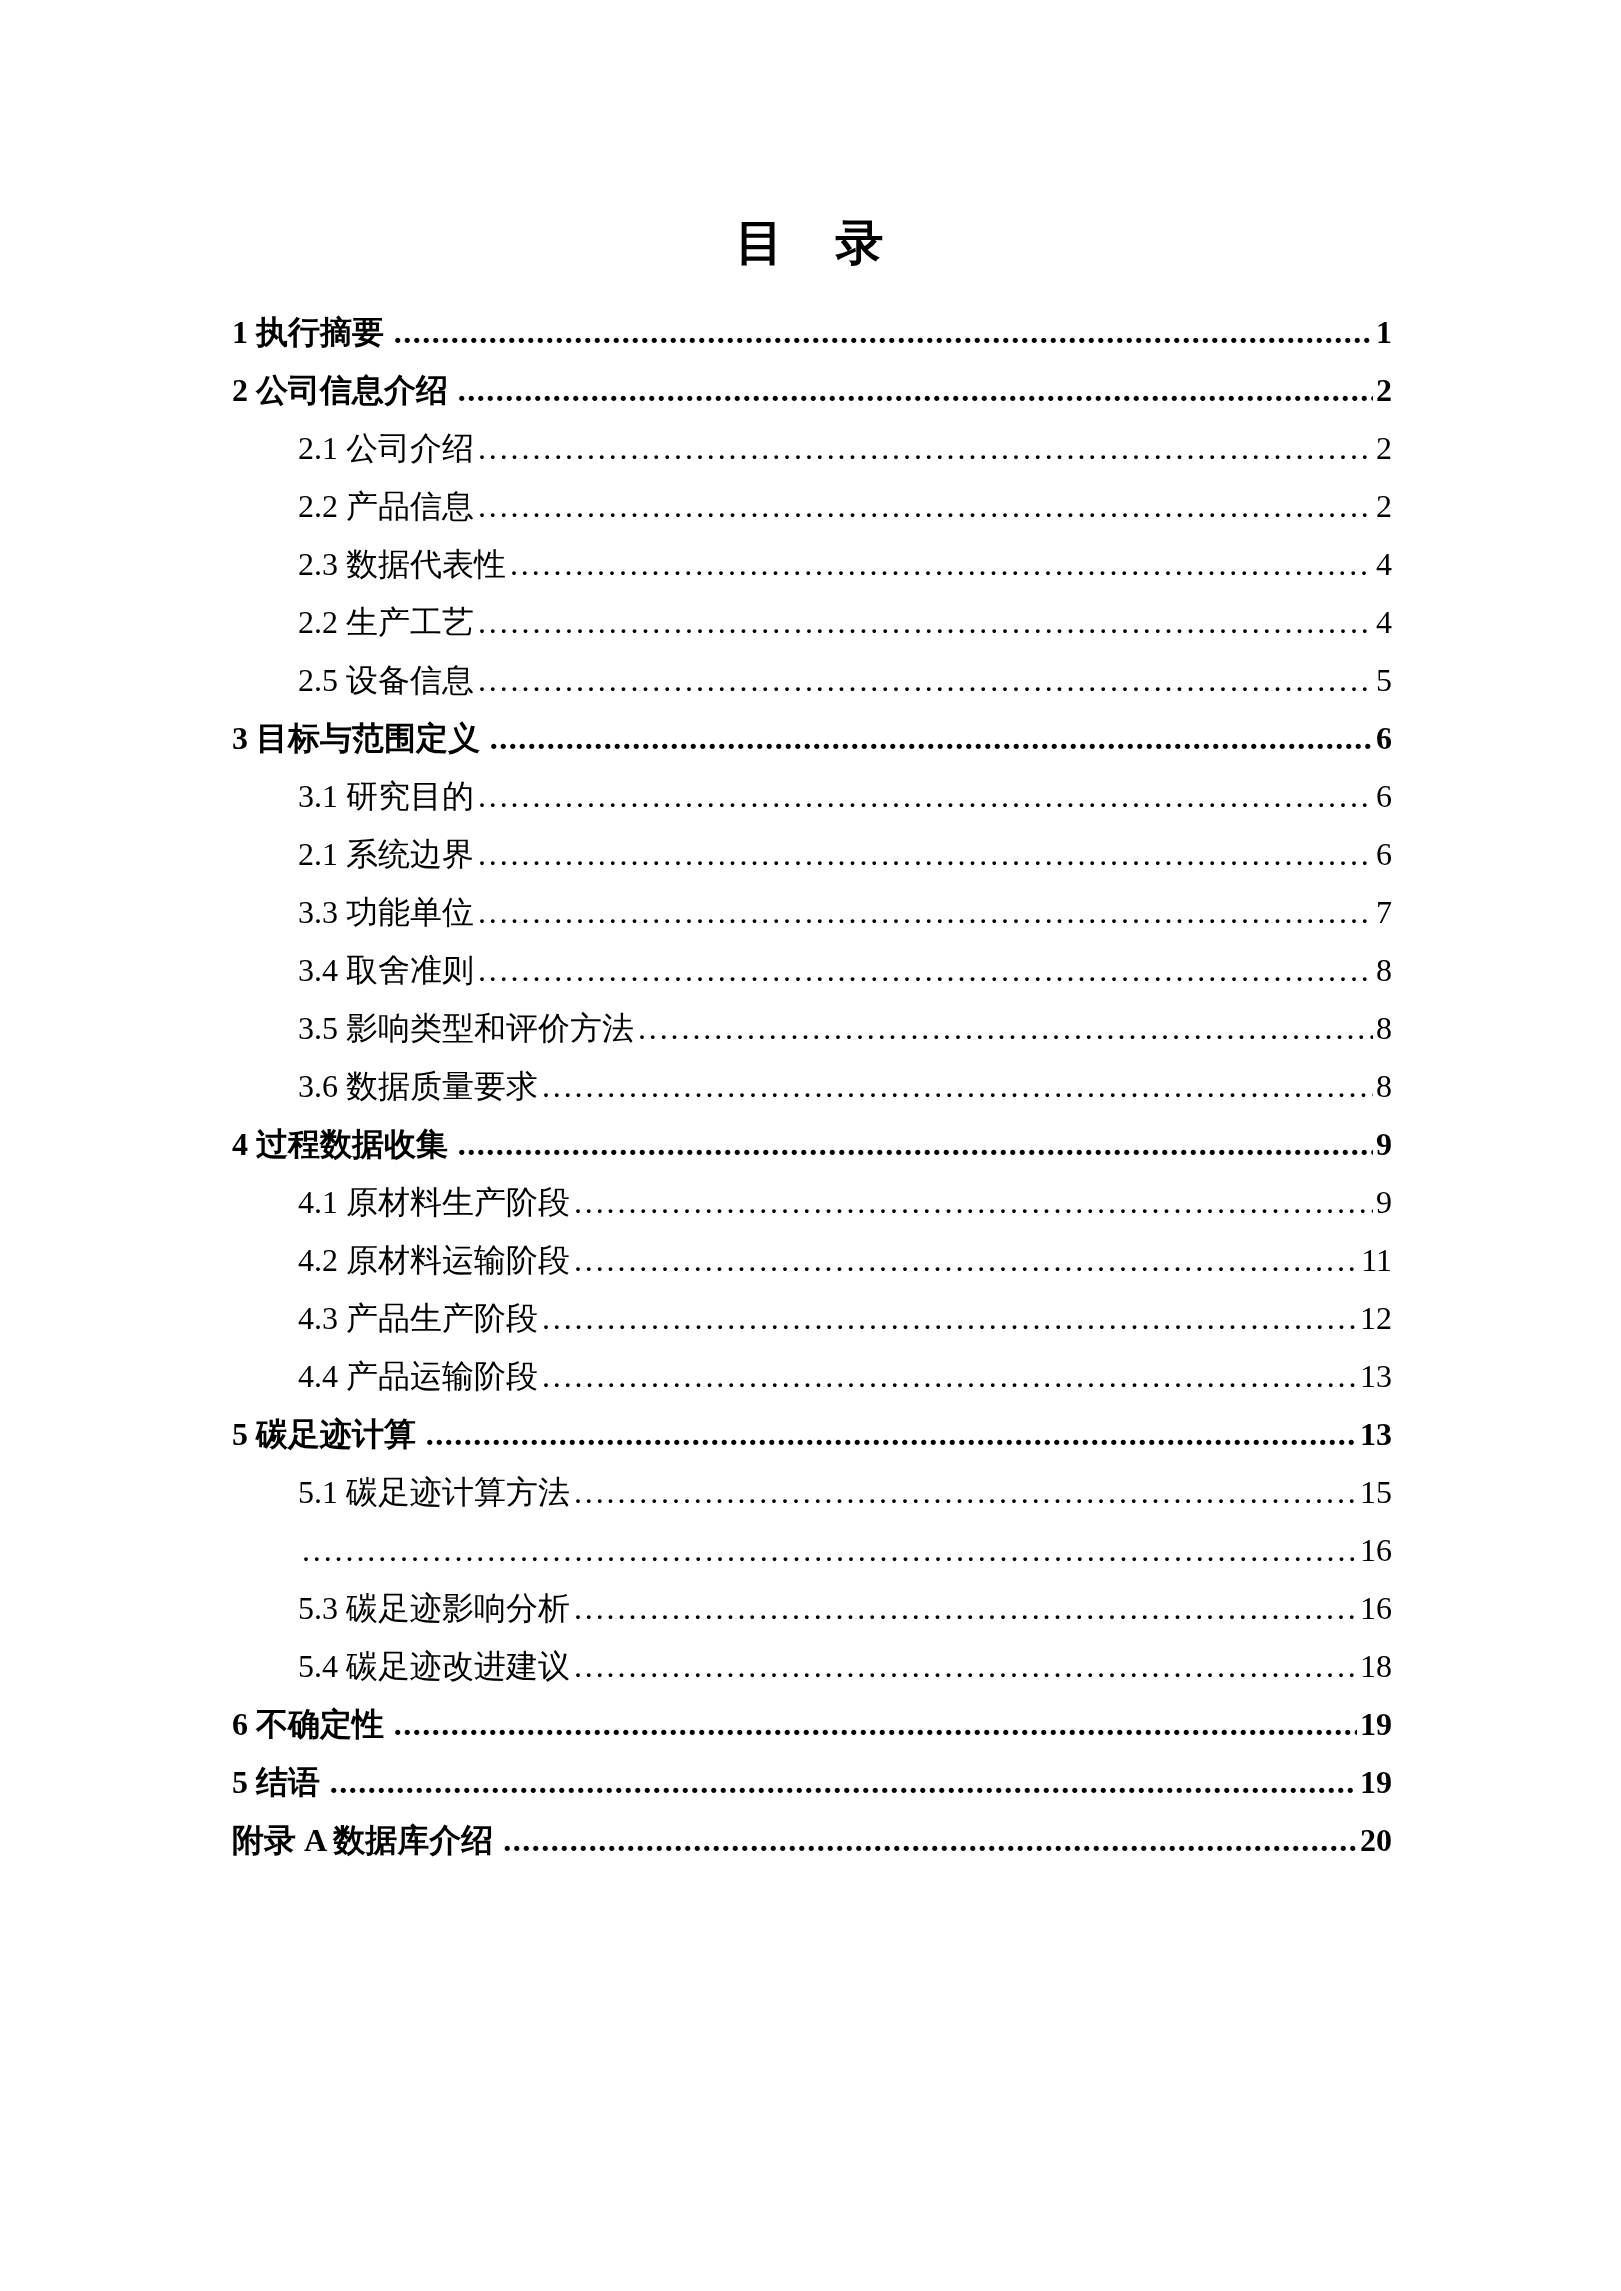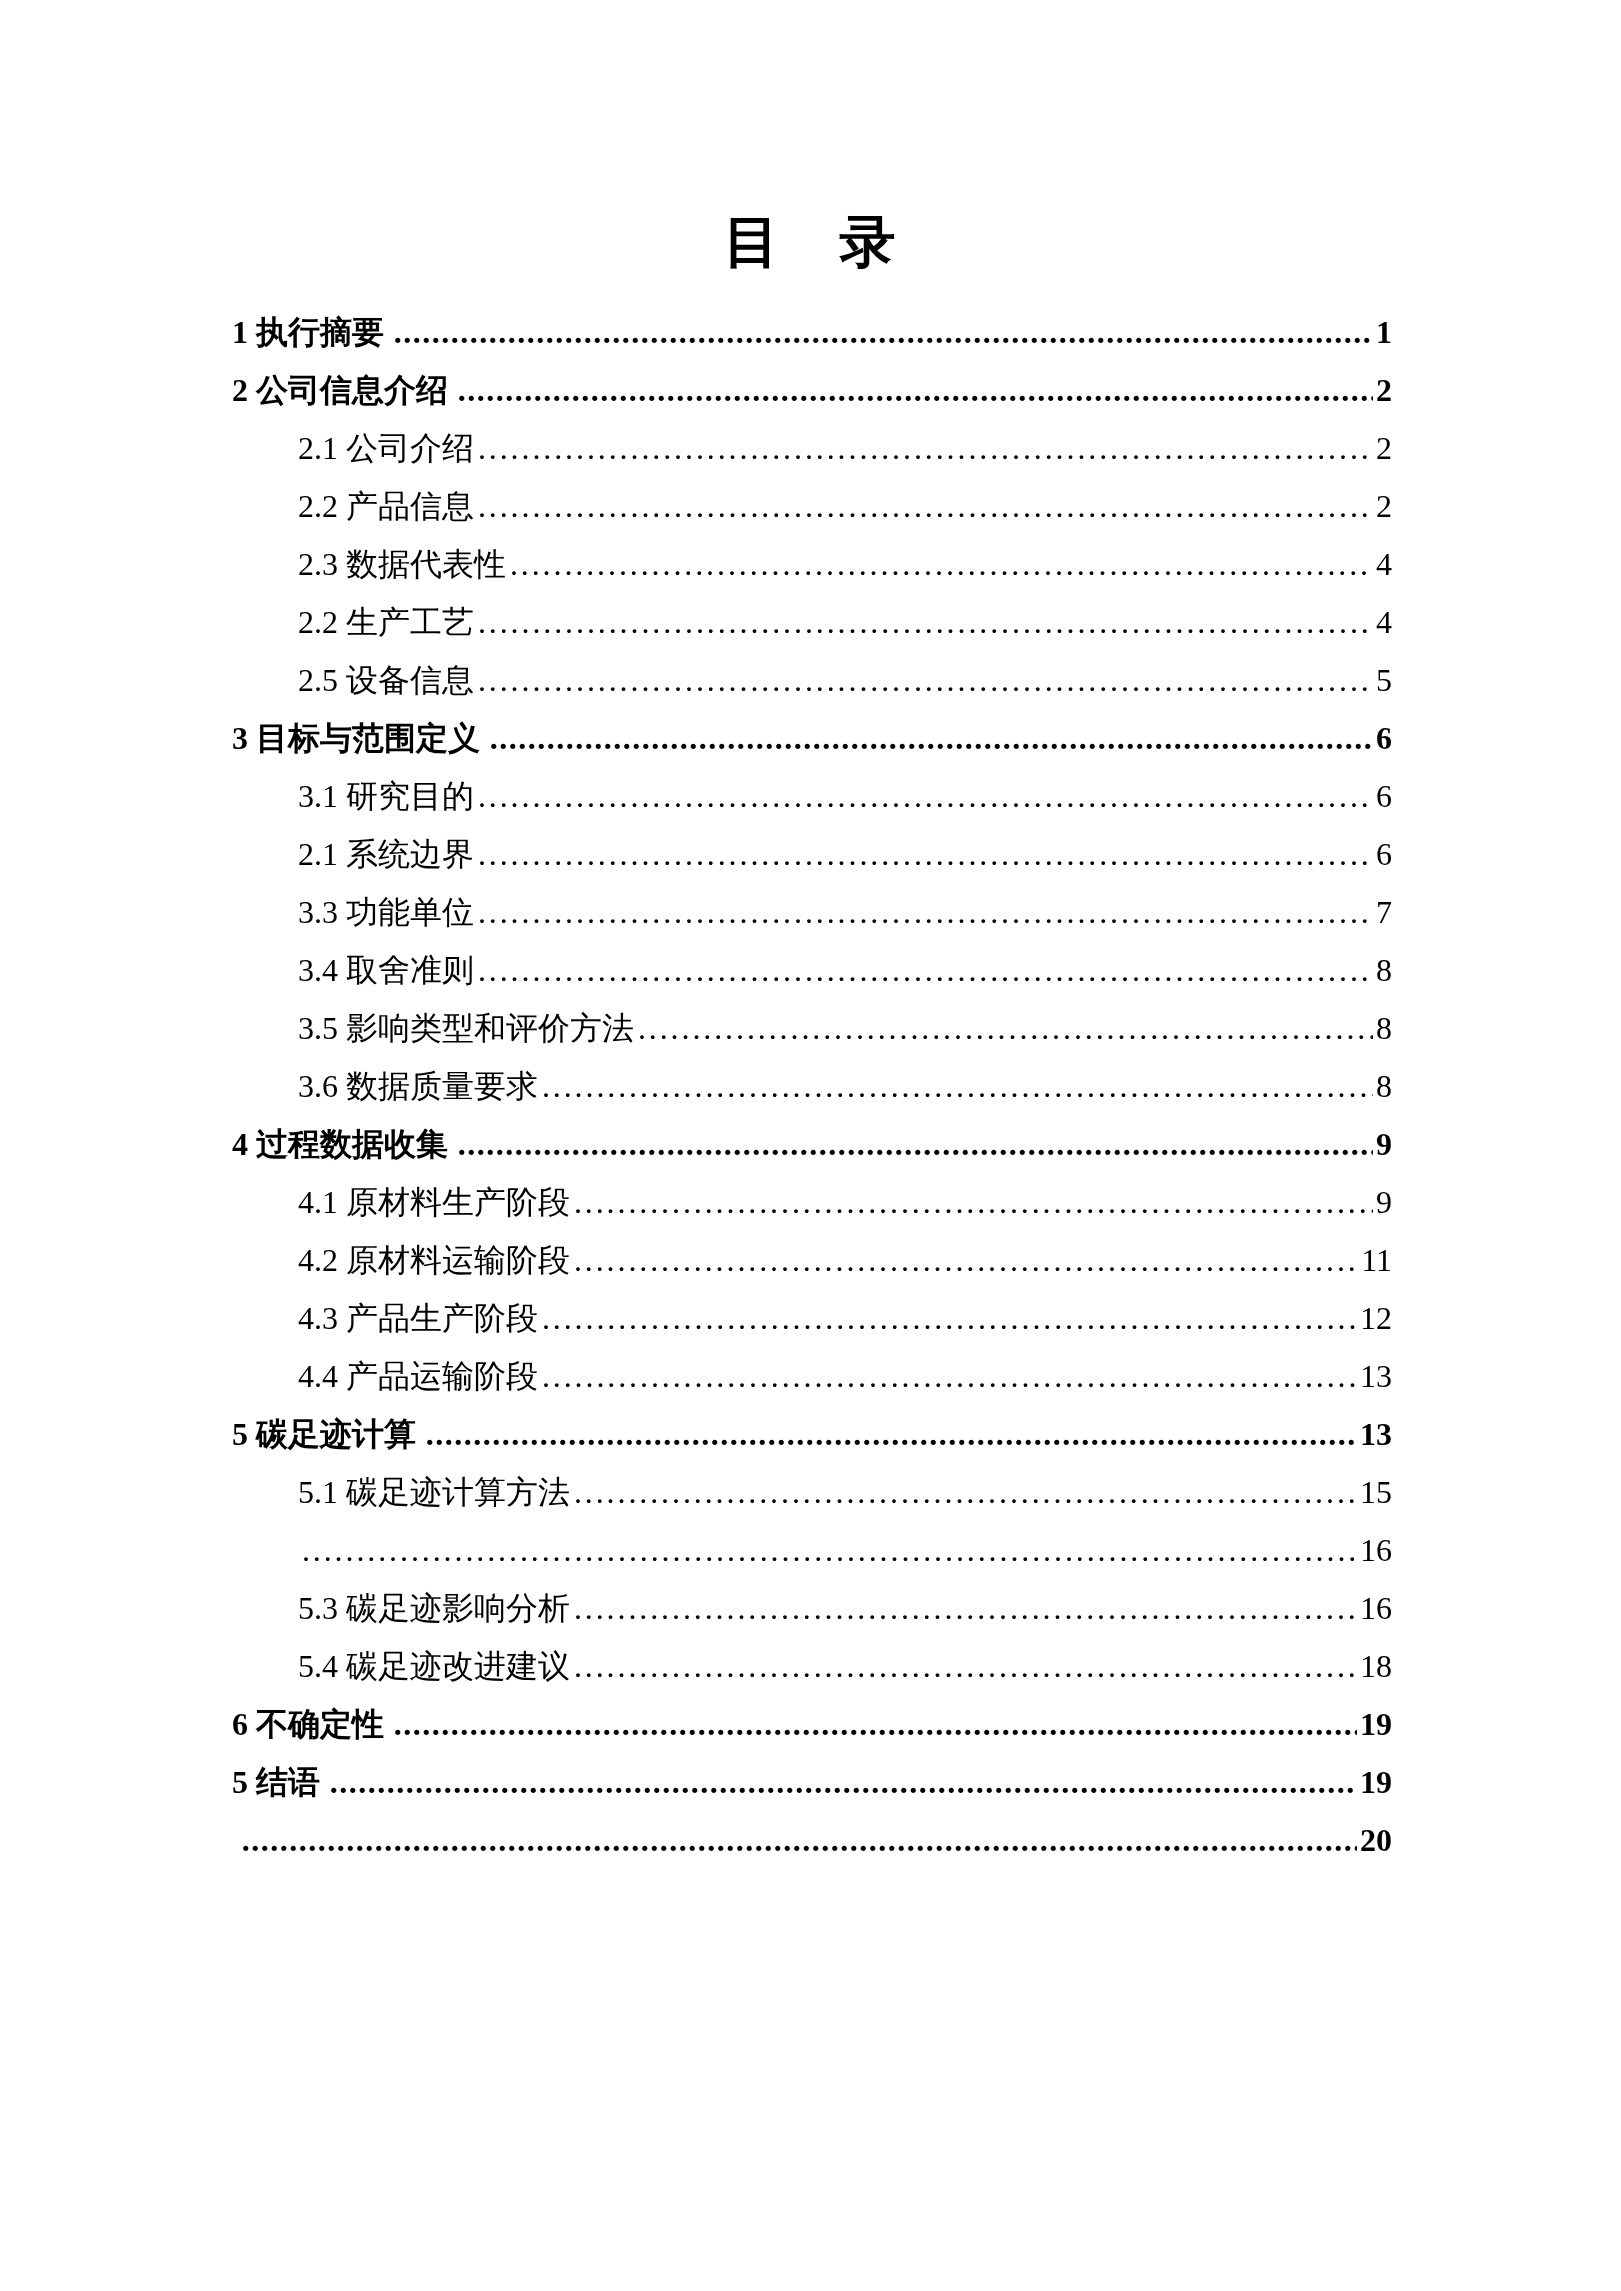--- a/index.html
+++ b/index.html
@@ -19,21 +19,21 @@
     height: 2292px;
     background: #ffffff;
     overflow: hidden;
   }
   .doc-title {
     position: absolute;
     top: 214px;
     left: 0;
     width: 100%;
     text-align: center;
-    font-size: 56px;
+    font-size: 48px;
     line-height: 57px;
     font-weight: 700;
     letter-spacing: 2px;
     white-space: pre;
   }
   .toc {
     position: absolute;
     top: 303px;
     left: 232px;
     right: 229px;
@@ -194,19 +194,20 @@
         <span class="toc-label">6 不确定性</span>
         <span class="toc-leader">............................................................................................................................................................................................................................................................................................................</span>
         <span class="toc-page">19</span>
       </div>
       <div class="toc-row level1">
         <span class="toc-label">5 结语</span>
         <span class="toc-leader">............................................................................................................................................................................................................................................................................................................</span>
         <span class="toc-page">19</span>
       </div>
       <div class="toc-row level1">
+        <span class="toc-label">附录 A 数据库介绍</span>
         <span class="toc-leader">............................................................................................................................................................................................................................................................................................................</span>
         <span class="toc-page">20</span>
       </div>
   </div>
 
 </div>
 
 
 </body></html>

